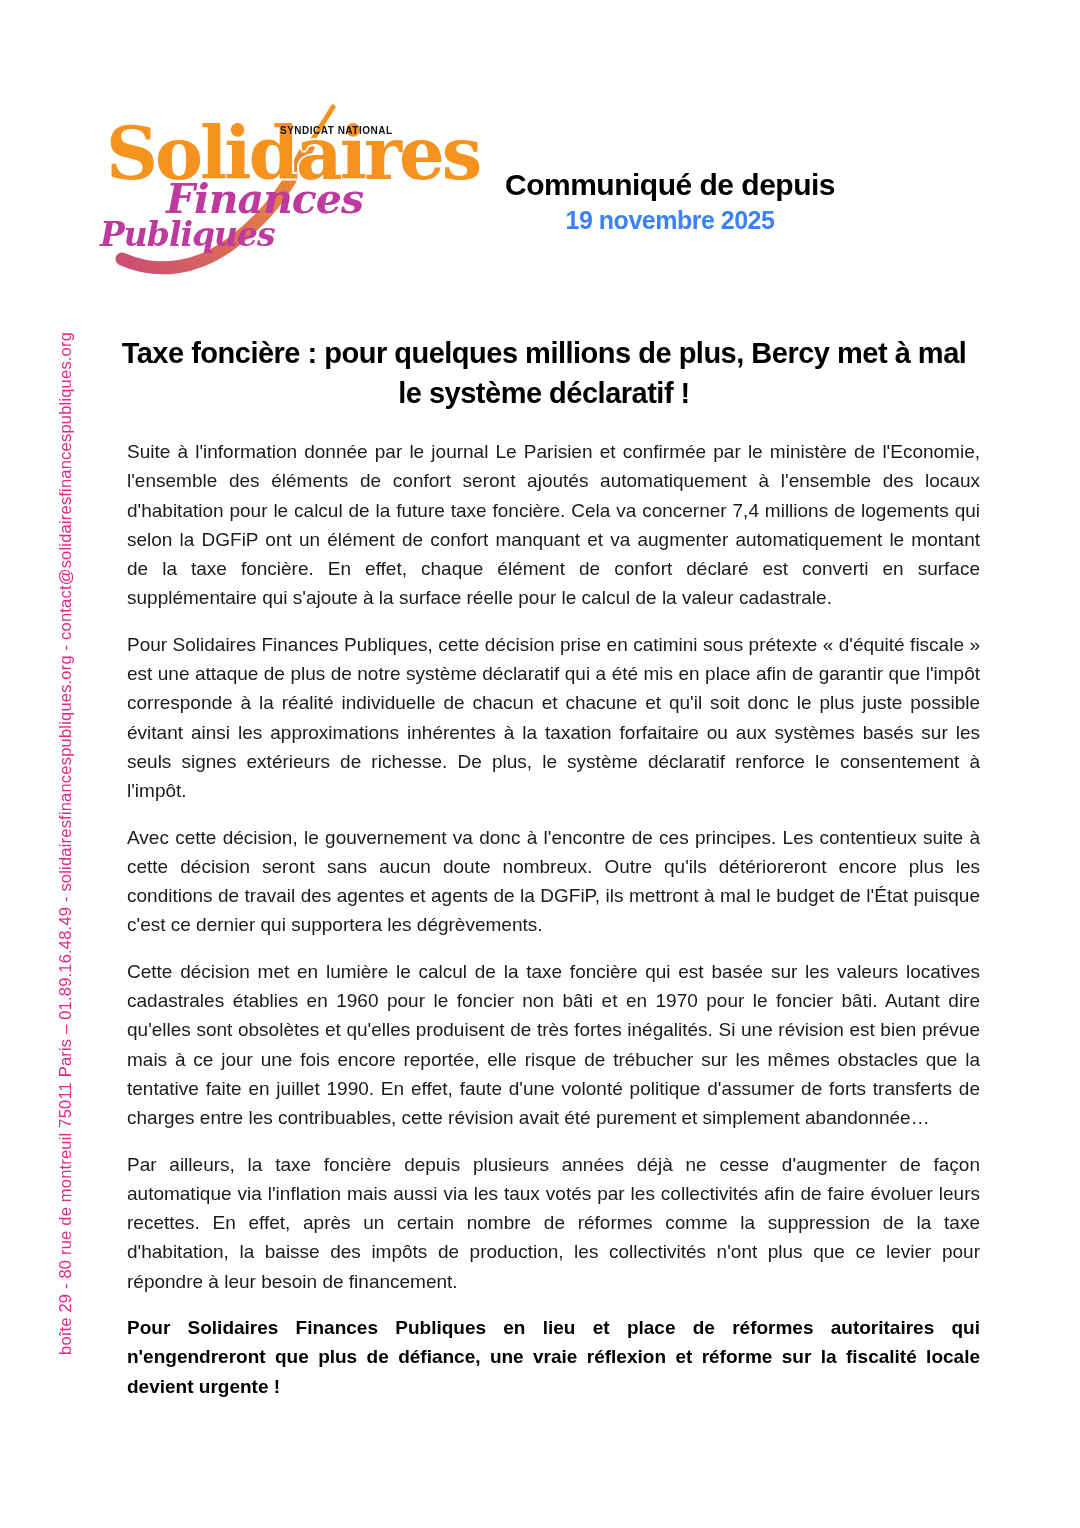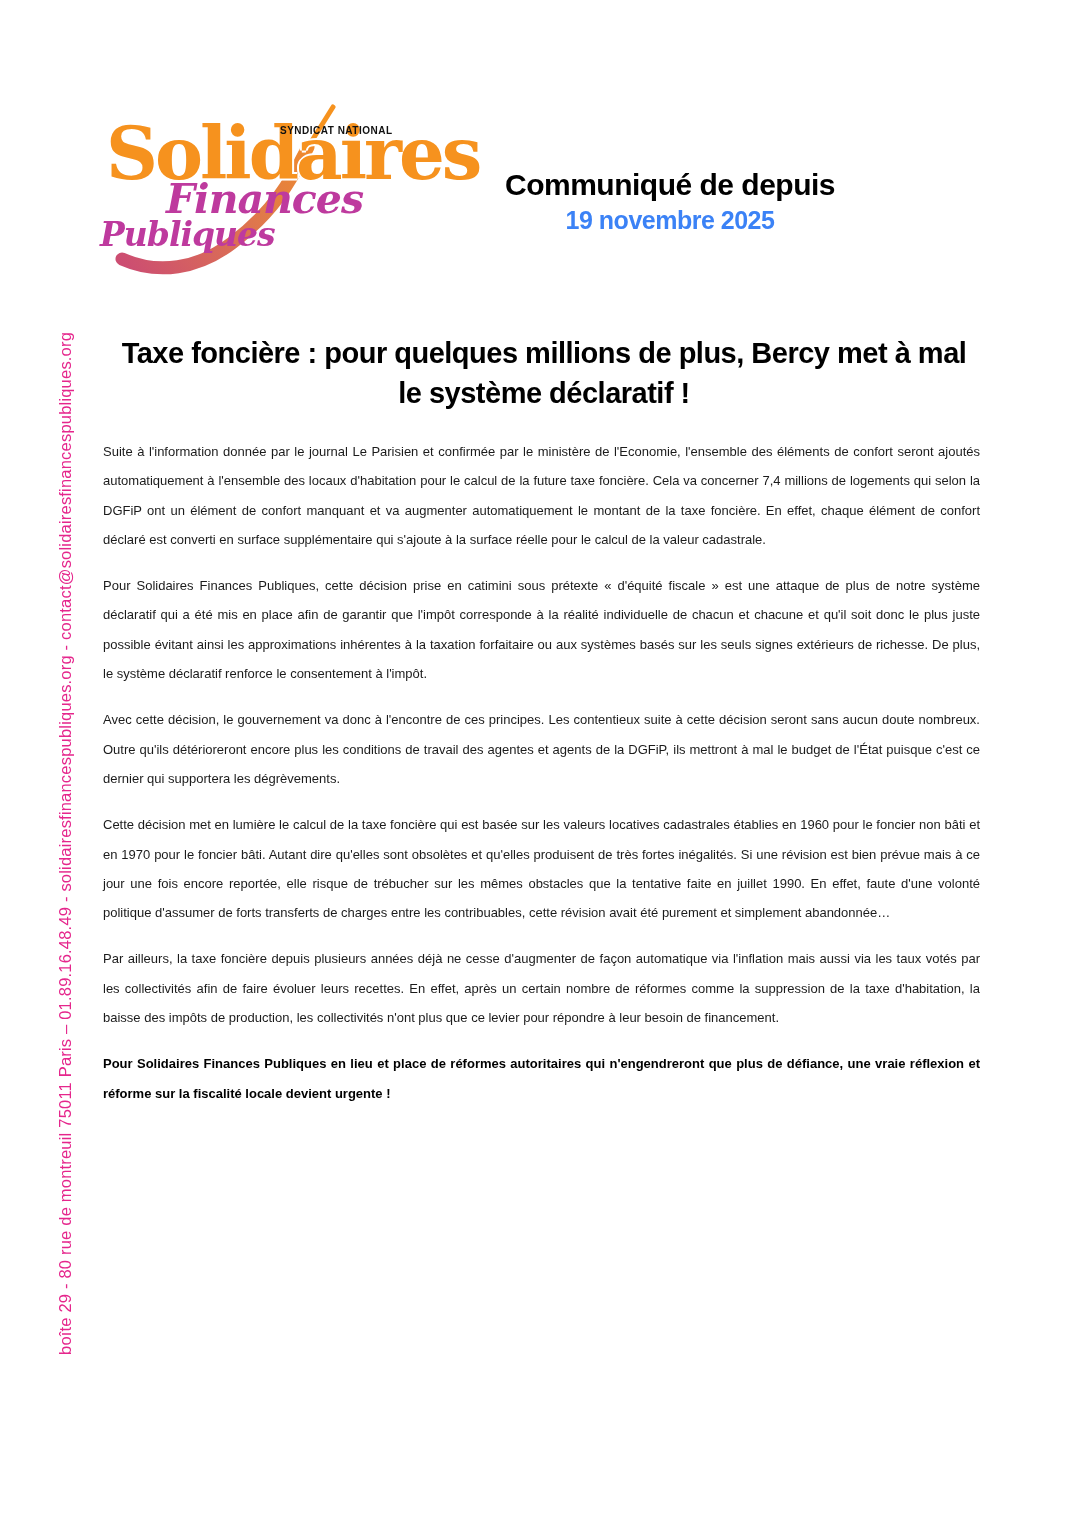--- a/index.html
+++ b/index.html
@@ -98,25 +98,26 @@
     letter-spacing: -0.5px;
     color: #000;
     margin-top: 27px;
   }
   .article-body {
     position: absolute;
     left: 103px; top: 437px;
     width: 877px;
   }
   .article-body p {
-    font-size: 13px;
+    font-size: 19px;
     line-height: 29.3px;
     text-align: justify;
     margin-bottom: 17px;
     color: #1b1b1b;
+    margin-left: 24px;
   }
   .article-body p.closing { font-weight: 700; color: #000; }
 </style>
 </head>
 <body>
 
 <div class="sidebar-contact">boîte 29 - 80 rue de montreuil 75011 Paris – 01.89.16.48.49 - solidairesfinancespubliques.org - contact@solidairesfinancespubliques.org</div>
 
 <div class="logo">
   <svg class="swoosh" viewBox="0 0 280 180">

